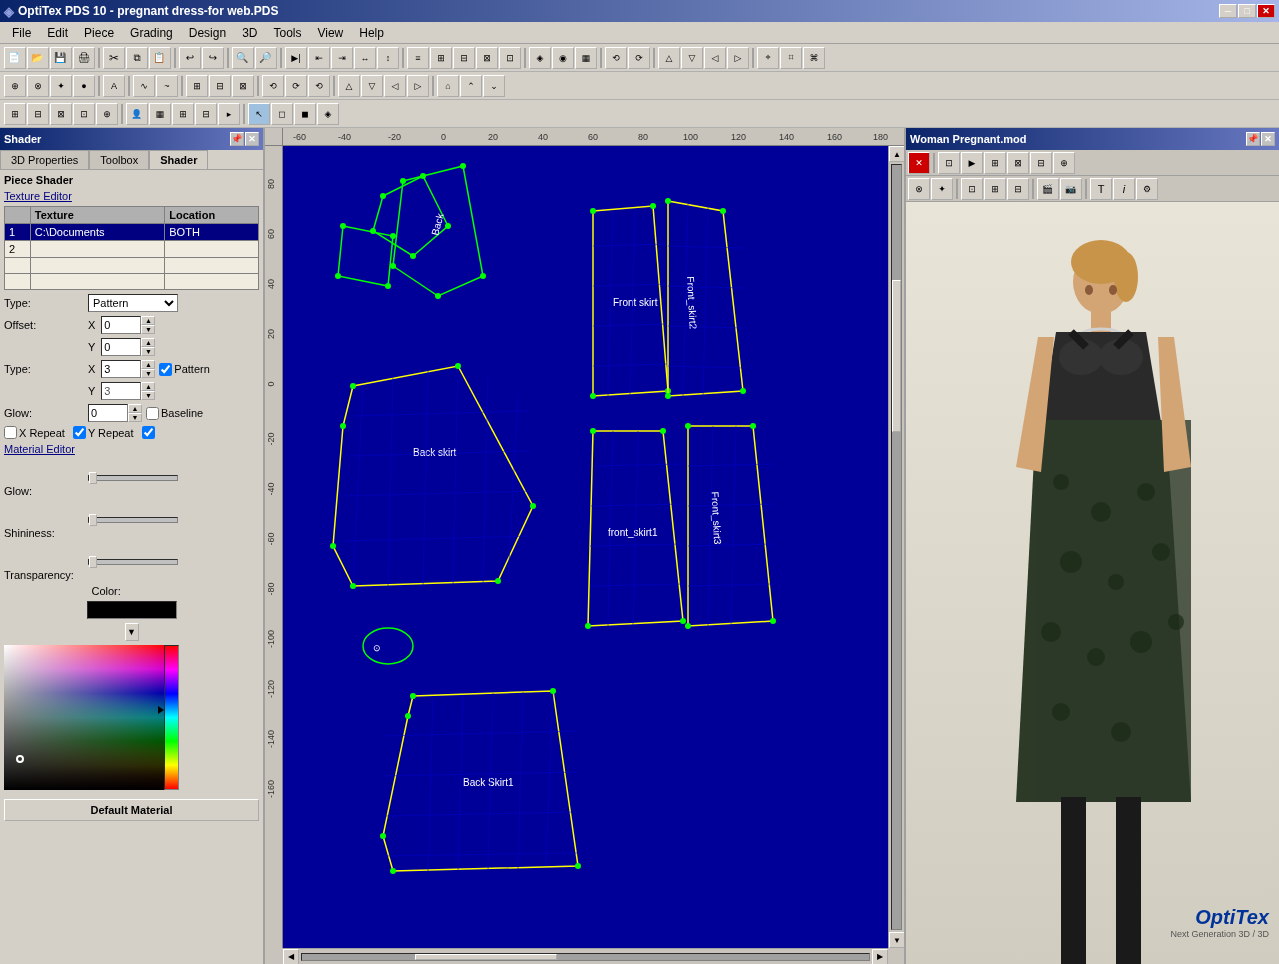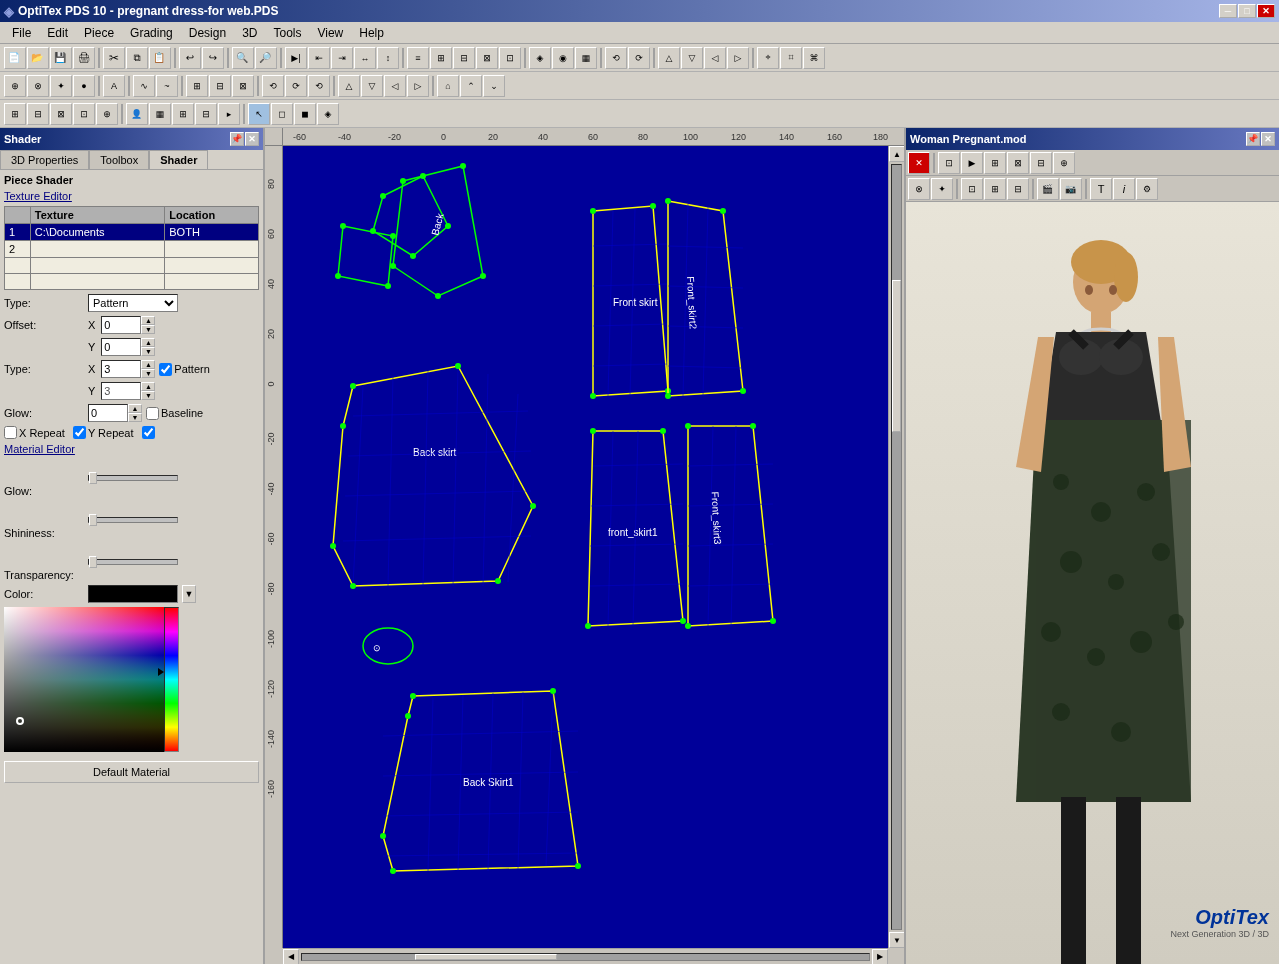--- a/index.html
+++ b/index.html
@@ -187,21 +187,21 @@
       position: relative;
     }
     .slider-thumb {
       width: 8px; height: 12px;
       background: #d4d0c8;
       border: 1px outset #fff;
       position: absolute;
       top: -4px;
     }
     .color-row {
-      display: flex; align-items: center; gap: 4px; margin-bottom: 4px;
+      display: flex; align-items: center; gap: 4px; margin-bottom: 4px; flex-direction: column;
     }
     .color-label { width: 80px; font-size: 11px; }
     .color-box {
       width: 90px; height: 18px;
       background: black;
       border: 1px inset #808080;
     }
     .color-arrow {
       width: 14px; height: 18px;
       background: #d4d0c8;
@@ -258,20 +258,21 @@
     }
 
     #default-material-btn {
       width: 100%;
       height: 22px;
       background: #d4d0c8;
       border: 1px outset #fff;
       cursor: pointer;
       font-size: 11px;
       margin-top: 4px;
+      font-weight: bold;
     }
 
     
     #canvas-area {
       flex: 1;
       background: #003399;
       position: relative;
       overflow: hidden;
       text-decoration: underline;
     }

